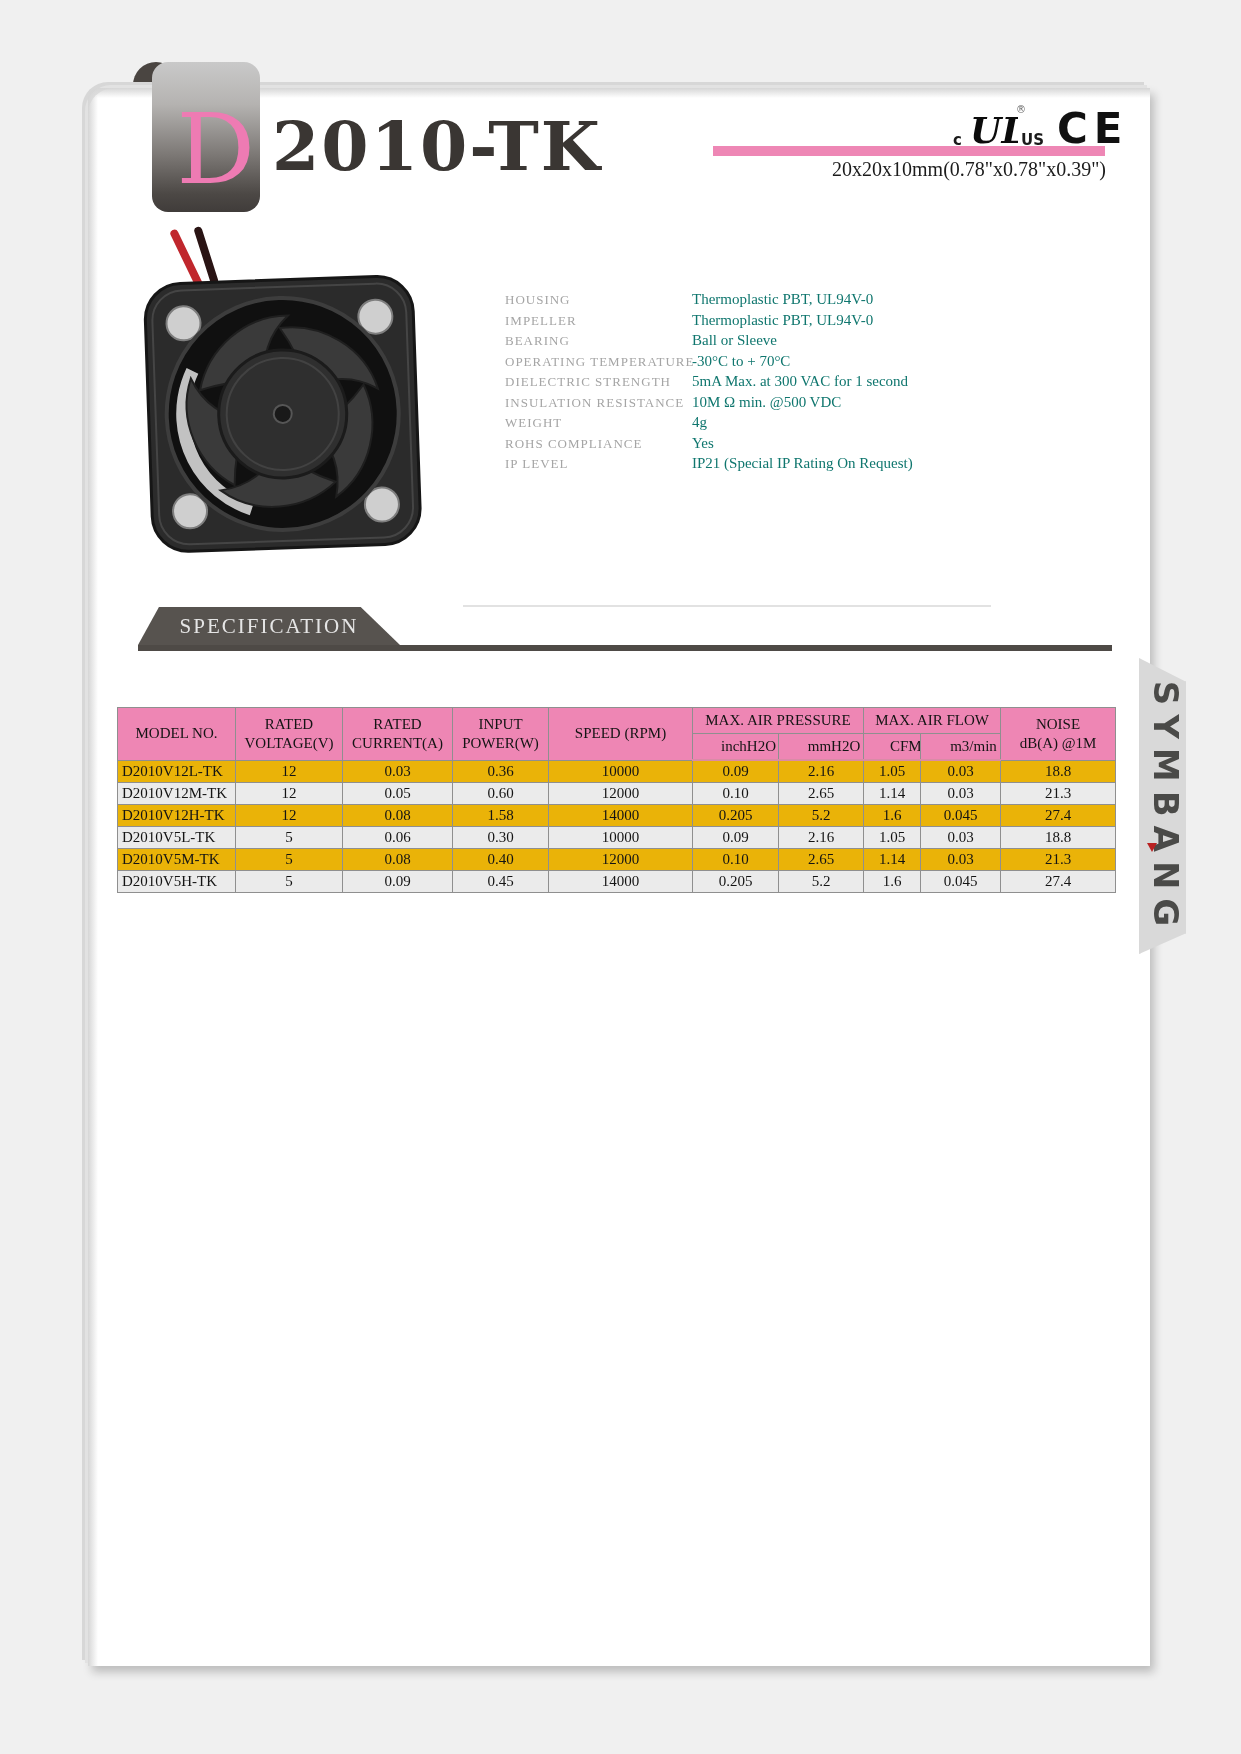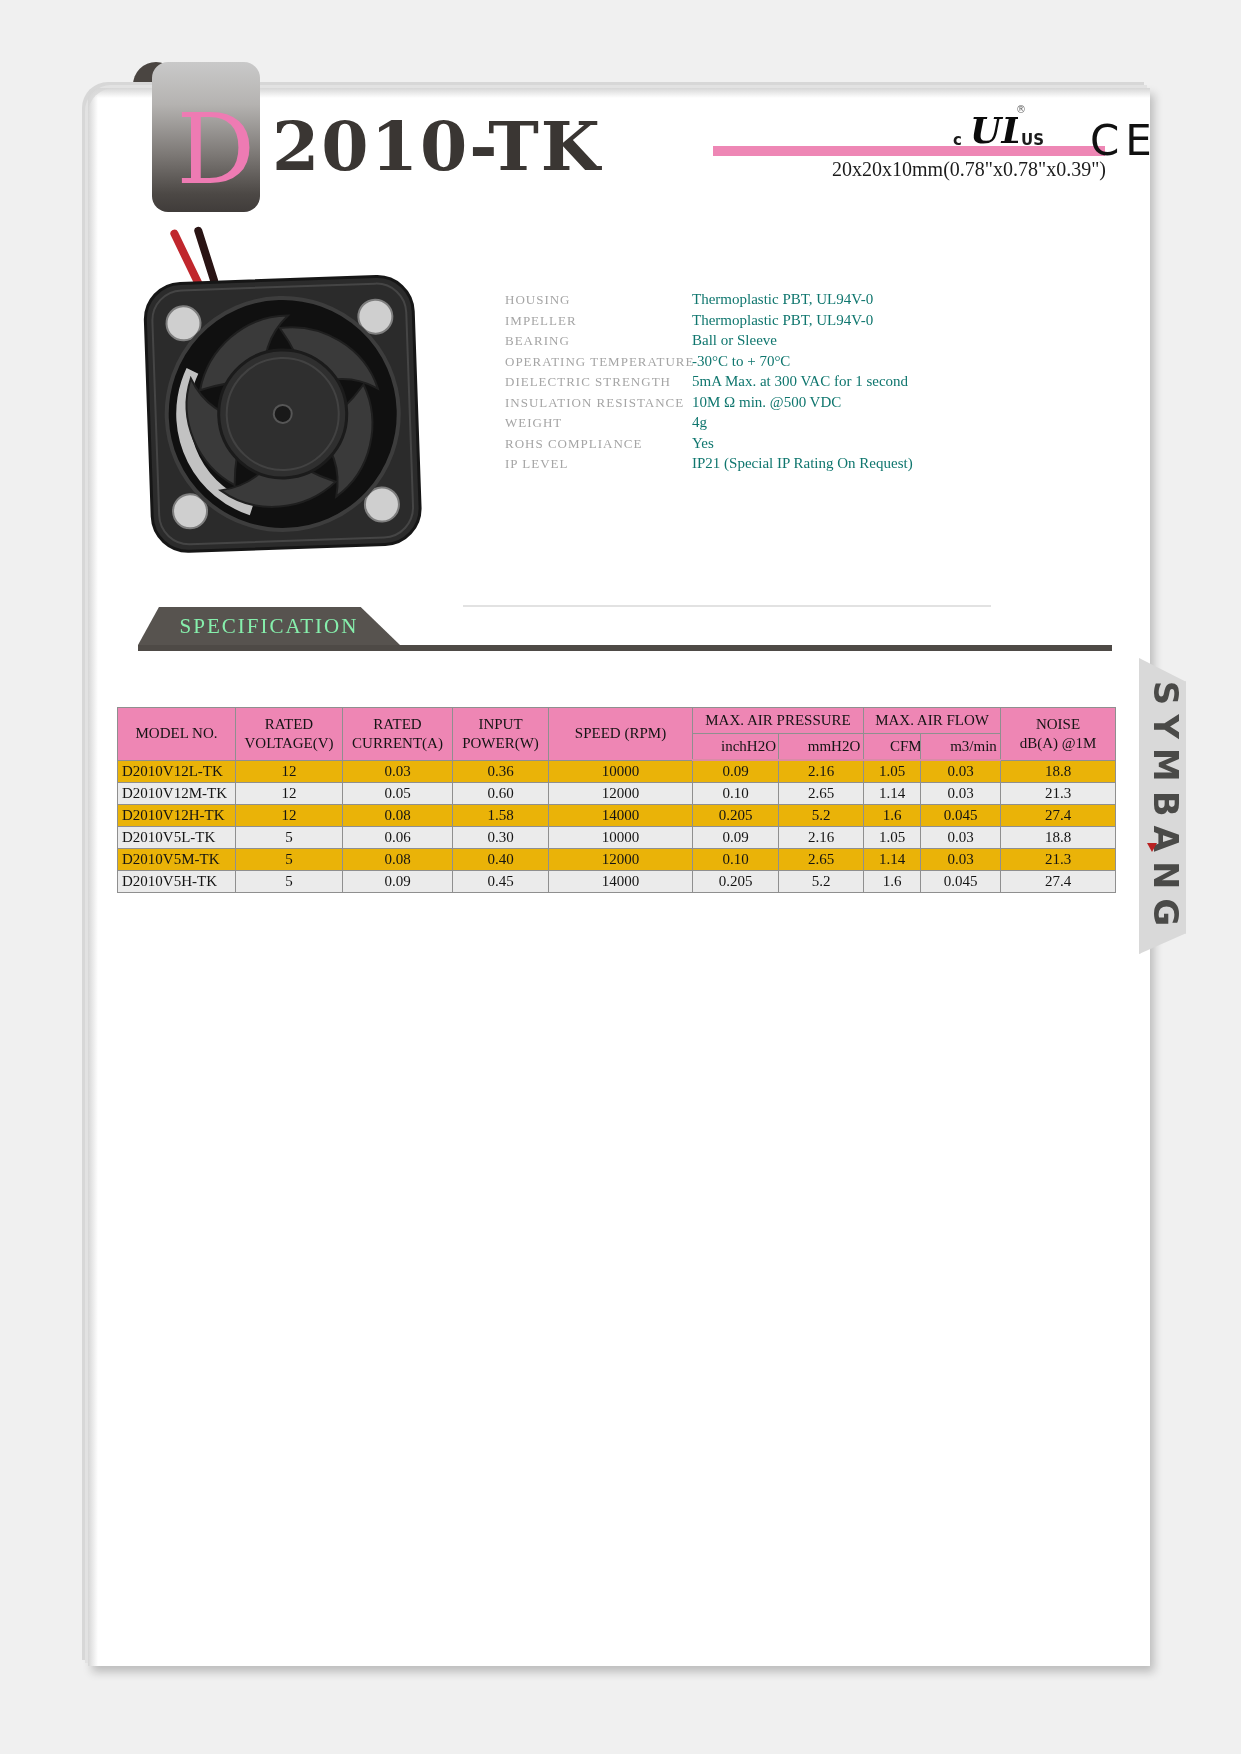--- a/index.html
+++ b/index.html
@@ -24,43 +24,43 @@
             font-family:"DejaVu Serif","Liberation Serif",serif;}
   .title{left:272px;top:106px;font-size:68px;font-weight:bold;letter-spacing:2px;color:#3a3633;z-index:3;
          font-family:"DejaVu Serif","Liberation Serif",serif;}
   .pink-bar{left:713px;top:146px;width:392px;height:10px;background:#ee87b5;z-index:2;}
   .size-note{left:700px;top:158px;width:406px;text-align:right;font-size:20px;color:#1c1c1c;z-index:3;}
 
   .cert-c{left:953px;top:131px;font-family:"DejaVu Sans",sans-serif;font-weight:bold;font-size:15px;z-index:4;}
   .ul-logo{left:968px;top:110px;z-index:4;}
   .cert-reg{left:1016px;top:104px;font-size:10px;color:#666;z-index:4;font-family:"DejaVu Sans",sans-serif;}
   .cert-us{left:1021px;top:131px;font-family:"DejaVu Sans",sans-serif;font-weight:bold;font-size:15px;z-index:4;}
-  .cert-ce{left:1057px;top:116px;font-family:"DejaVu Sans",sans-serif;font-weight:normal;font-size:42px;
-           letter-spacing:6px;color:#111;z-index:4;margin-left:33px;}
+  .cert-ce{left:1057px;top:104px;font-family:"DejaVu Sans",sans-serif;font-weight:bold;font-size:42px;
+           letter-spacing:6px;color:#111;z-index:4;}
 
   
   .watermark{left:778px;top:292px;z-index:1;white-space:nowrap;font-family:"DejaVu Serif","Liberation Serif",serif;}
   .wm-big{font-size:152px;line-height:118px;font-weight:bold;color:#e8e8e8;}
   .wm-small{font-size:52px;color:#d8d8d8;}
 
   
   .spec-list{left:505px;top:289px;z-index:2;}
   .spec-row{height:20.5px;line-height:20.5px;white-space:nowrap;}
   .spec-label{display:inline-block;width:187px;font-size:13px;letter-spacing:1px;color:#a5a5a5;vertical-align:baseline;}
   .spec-value{font-size:15px;color:#0f766e;}
 
   .fan-photo{left:125px;top:222px;z-index:2;}
 
   .thin-line{left:463px;top:605px;width:528px;height:2px;background:#e2e2e2;z-index:2;}
 
   
   .spec-banner{left:138px;top:607px;width:262px;height:38px;background:#57534f;z-index:3;
                clip-path:polygon(8% 0,85% 0,100% 100%,0 100%);
                display:flex;align-items:center;justify-content:center;}
-  .spec-banner span{color:#86efac;font-size:21px;letter-spacing:2px;}
+  .spec-banner span{color:#e5e5e5;font-size:21px;letter-spacing:2px;}
   .banner-bar{left:138px;top:645px;width:974px;height:6px;background:#4e4a46;z-index:2;}
 
   
   .spec-table{left:117px;top:659px;z-index:3;border-collapse:collapse;table-layout:fixed;width:998px;
               font-family:"Liberation Serif",serif;margin-top:48px;}
   .spec-table th,.spec-table td{border:1px solid #8f8f8f;font-weight:normal;font-size:15px;color:#141414;
               text-align:center;padding:0;overflow:hidden;}
   .spec-table thead th{background:#ee86b4;white-space:pre-line;line-height:1.25;}
   .spec-table thead tr.sub th{height:25px;padding-left:26px;}
   .spec-table thead tr.grp th{height:25px;}

